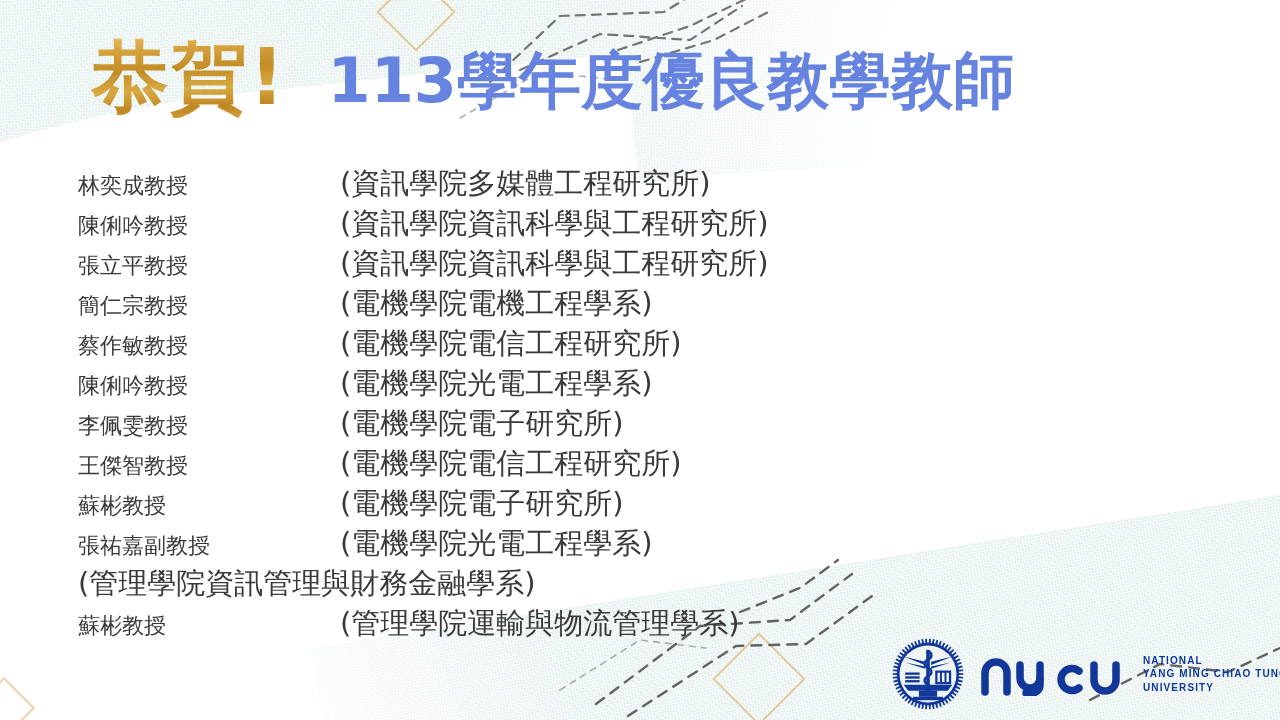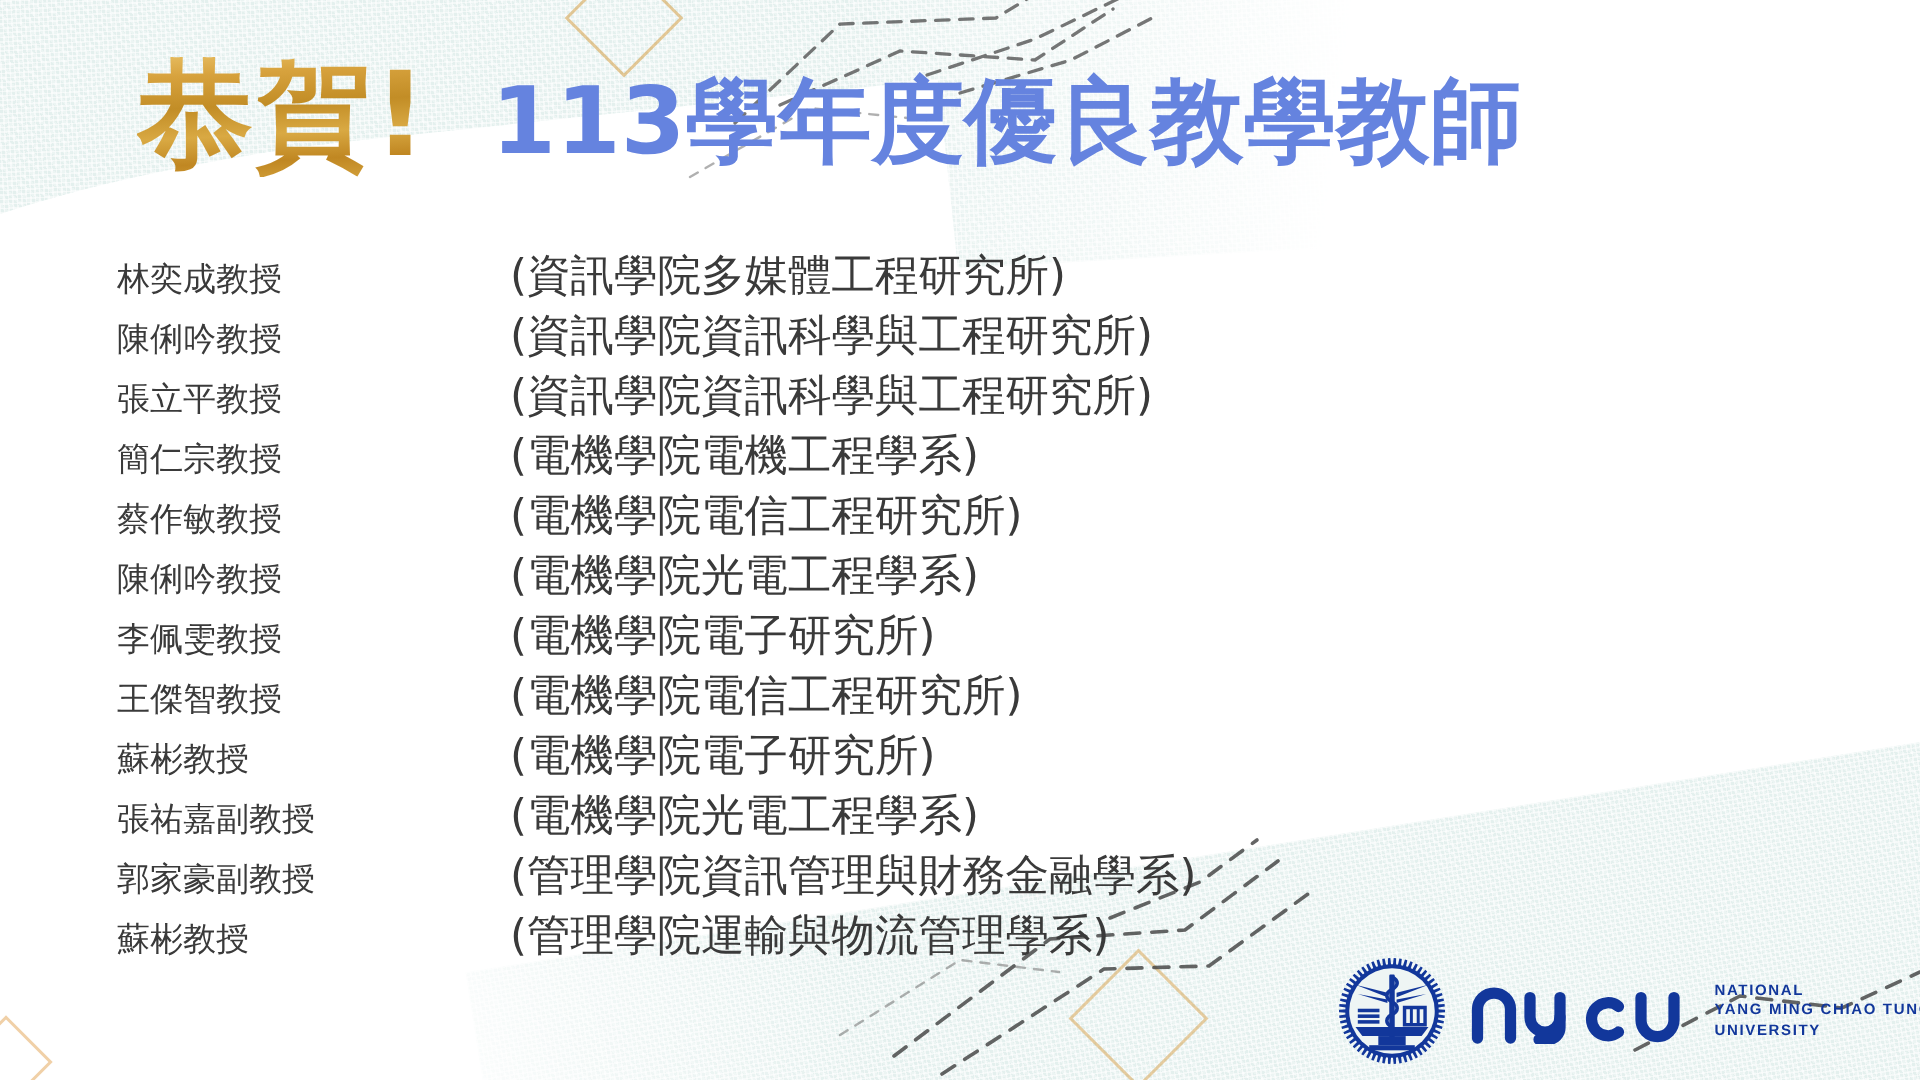--- a/index.html
+++ b/index.html
@@ -246,21 +246,20 @@
       </div>
       <div class="row">
         <div class="name">蘇彬教授</div>
         <div class="dept">(電機學院電子研究所)</div>
       </div>
       <div class="row">
         <div class="name">張祐嘉副教授</div>
         <div class="dept">(電機學院光電工程學系)</div>
       </div>
       <div class="row">
-        <div class="name">郭家豪副教授</div>
         <div class="dept">(管理學院資訊管理與財務金融學系)</div>
       </div>
       <div class="row">
         <div class="name">蘇彬教授</div>
         <div class="dept">(管理學院運輸與物流管理學系)</div>
       </div>
     </div>
 
   <div class="logo-lockup">
 

